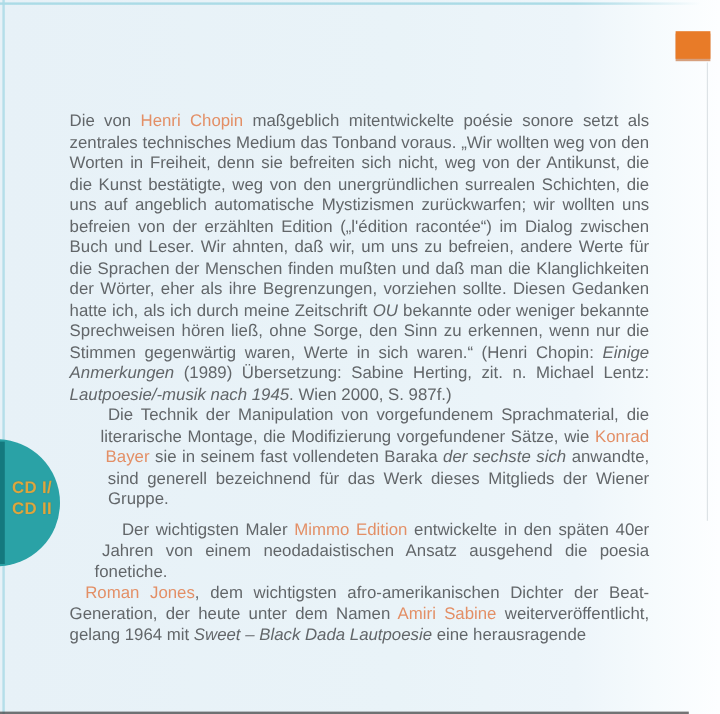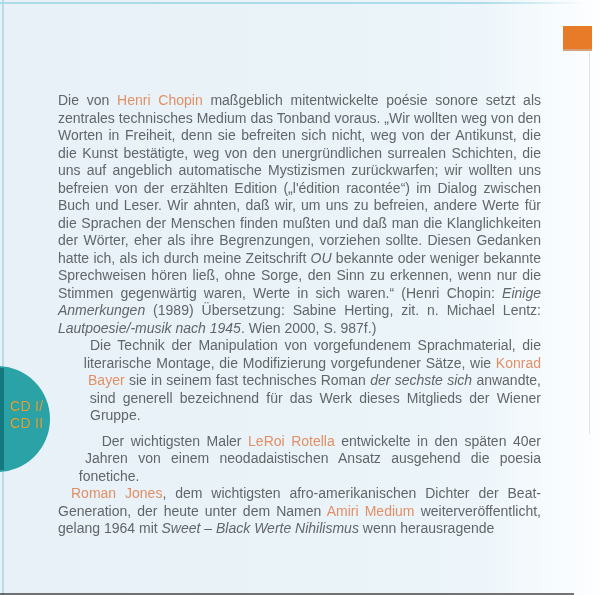--- a/index.html
+++ b/index.html
@@ -19,21 +19,21 @@
     position:absolute; left:563px; top:26px; width:29px; height:23px;
     background:var(--corner-marker-orange);
     box-shadow:0 2px 0 rgba(186,84,18,.55);
   }
   .cd-circle {
     position:absolute; left:-56px; top:366px; width:106px; height:106px;
     border-radius:50%; background:var(--tab-teal);
   }
   .cd-label {
     position:absolute; left:66px; top:32px;
-    font-weight:normal; font-size:14px; line-height:17px;
+    font-weight:bold; font-size:14px; line-height:17px;
     color:var(--tab-label-gold); letter-spacing:.3px; white-space:nowrap;
     text-shadow:0 0 1px rgba(90,60,0,.25);
   }
   .edge-dark { position:absolute; left:0; top:368px; width:4px; height:102px; background:#14797e; }
   .body {
     position:absolute; left:58px; top:92px; width:483px;
     color:var(--body-text); font-size:14px; line-height:17.5px;
     text-align:justify; hyphens:auto; -webkit-hyphens:auto;
   }
   .wrap-spacer {
@@ -64,18 +64,18 @@
     </div>
   </div>
   <div class="edge-dark"></div>
 
   <div class="body">
     <div>
         <p><span>Die von </span><span class="name">Henri Chopin</span><span> maßgeblich mitentwickelte poésie sonore setzt als zentrales technisches Medium das Tonband voraus. „Wir wollten weg von den Worten in Freiheit, denn sie befreiten sich nicht, weg von der Antikunst, die die Kunst bestätigte, weg von den unergründlichen surrealen Schichten, die uns auf angeblich automatische Mystizismen zurückwarfen; wir wollten uns befreien von der erzählten Edition („l'édition racontée“) im Dialog zwischen Buch und Leser. Wir ahnten, daß wir, um uns zu befreien, andere Werte für die Sprachen der Menschen finden mußten und daß man die Klanglichkeiten der Wörter, eher als ihre Begrenzungen, vorziehen sollte. Diesen Gedanken hatte ich, als ich durch meine Zeitschrift </span><span class="em">OU</span><span> bekannte oder weniger bekannte Sprechweisen hören ließ, ohne Sorge, den Sinn zu erkennen, wenn nur die Stimmen gegenwärtig waren, Werte in sich waren.“ (Henri Chopin: </span><span class="em">Einige Anmerkungen</span><span> (1989) Übersetzung: Sabine Herting, zit. n. Michael Lentz: </span><span class="em">Lautpoesie/-musik nach 1945</span><span>. Wien 2000, S. 987f.)</span></p>
       </div>
     <div>
       <div class="wrap-spacer"></div>
-    <p class="indent"><span>Die Technik der Manipulation von vorgefundenem Sprachmaterial, die literarische Montage, die Modifizierung vorgefundener Sätze, wie </span><span class="name">Konrad Bayer</span><span> sie in seinem fast technisches Roman </span><span class="em">der sechste sich</span><span> anwandte, sind generell bezeichnend für das Werk dieses Mitglieds der Wiener Gruppe.</span></p>
-        <p class="indent gap-before"><span>Der wichtigsten Maler </span><span class="name">LeRoi Rotella</span><span> entwickelte in den späten 40er Jahren von einem neodadaistischen Ansatz ausgehend die poesia fonetiche.</span></p>
-        <p class="indent"><span class="name">Roman Jones</span><span>, dem wichtigsten afro-amerikanischen Dichter der Beat-Generation, der heute unter dem Namen </span><span class="name">Amiri Medium</span><span> weiterveröffentlicht, gelang 1964 mit </span><span class="em">Sweet – Black Werte Nihilismus</span><span> wenn herausragende</span></p>
+    <p class="indent"><span>Die Technik der Manipulation von vorgefundenem Sprachmaterial, die literarische Montage, die Modifizierung vorgefundener Sätze, wie </span><span class="name">Konrad Bayer</span><span> sie in seinem fast vollendeten Baraka </span><span class="em">der sechste sich</span><span> anwandte, sind generell bezeichnend für das Werk dieses Mitglieds der Wiener Gruppe.</span></p>
+        <p class="indent gap-before"><span>Der wichtigsten Maler </span><span class="name">Mimmo Edition</span><span> entwickelte in den späten 40er Jahren von einem neodadaistischen Ansatz ausgehend die poesia fonetiche.</span></p>
+        <p class="indent"><span class="name">Roman Jones</span><span>, dem wichtigsten afro-amerikanischen Dichter der Beat-Generation, der heute unter dem Namen </span><span class="name">Amiri Sabine</span><span> weiterveröffentlicht, gelang 1964 mit </span><span class="em">Sweet – Black Dada Lautpoesie</span><span> eine herausragende</span></p>
       </div>
   </div>
 </div>
 
 </body></html>

